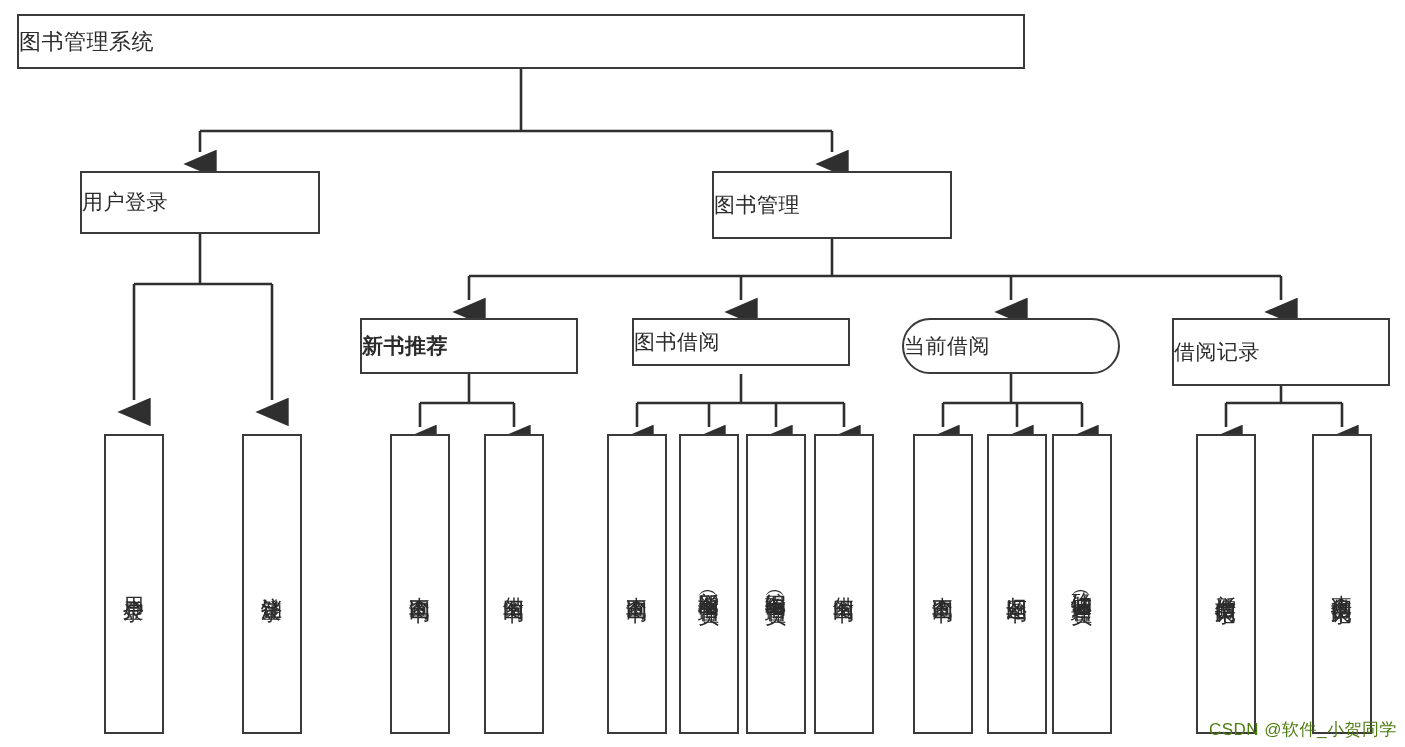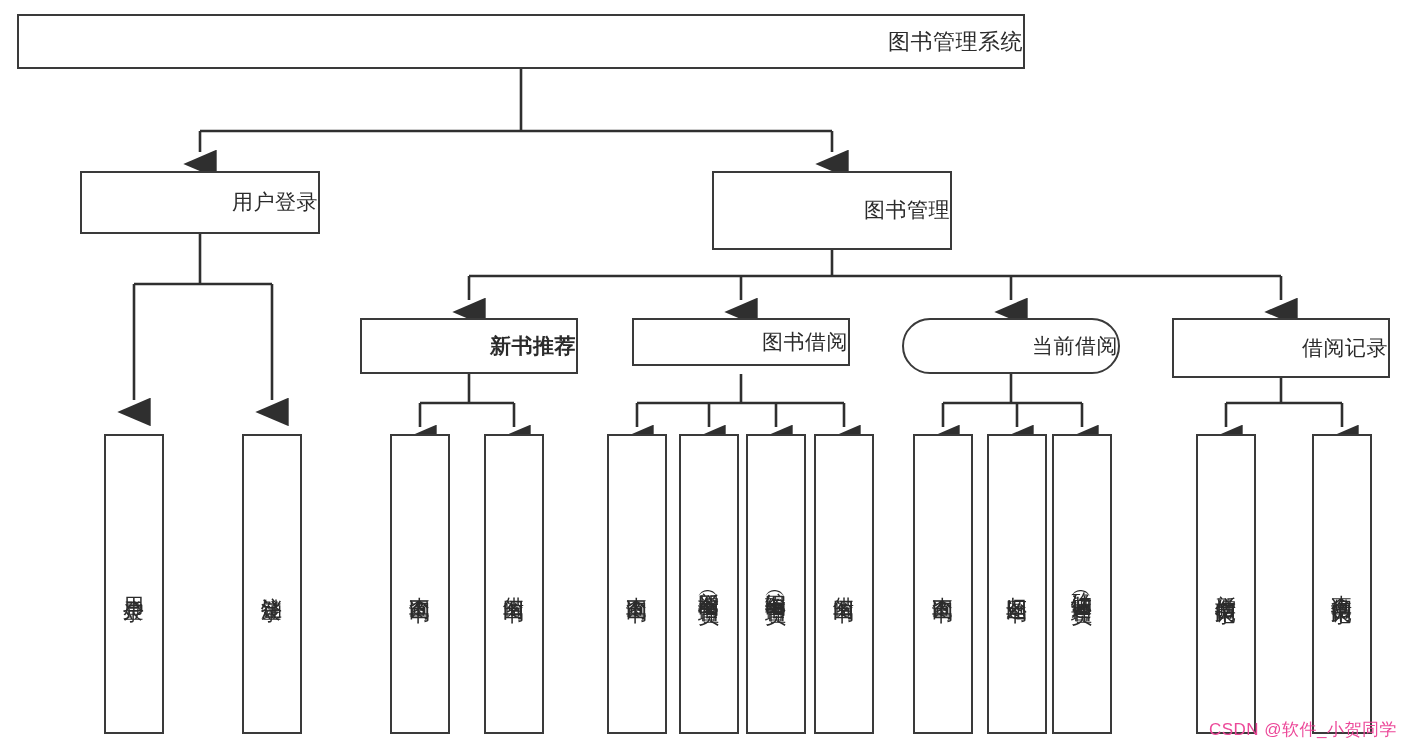--- a/index.html
+++ b/index.html
@@ -24,21 +24,21 @@
     height: 747px;
     pointer-events: none;
   }
   .node {
     position: absolute;
     box-sizing: border-box;
     border: 2px solid #3a3a3a;
     background: #ffffff;
     display: flex;
     align-items: center;
-    justify-content: flex-end;
+    justify-content: flex-start;
     color: #2b2b2b;
   }
   .node .lbl {
     display: block;
     text-align: center;
     color: #2b2b2b;
     line-height: 1.18;
   }
   .node.horiz .lbl {
     font-size: 21px;
@@ -58,21 +58,21 @@
     font-size: 21px;
     letter-spacing: 2px;
     line-height: 1;
     white-space: nowrap;
   }
   .watermark {
     position: absolute;
     right: 8px;
     bottom: 6px;
     font-size: 17px;
-    color: #ec4899;
+    color: #4d7c0f;
     letter-spacing: 0.5px;
     white-space: nowrap;
   }
 </style>
 </head>
 <body>
 
 <div id="canvas">
 
   <svg id="wires" viewBox="0 0 1405 747" xmlns="http://www.w3.org/2000/svg">
@@ -125,34 +125,34 @@
     </g>
   </svg>
 
   <div class="node horiz root" style="left:17px; top:14px; width:1008px; height:55px;">
     <span class="lbl">图书管理系统</span>
   </div>
 
   <div class="node horiz" style="left:80px; top:171px; width:240px; height:63px;">
     <span class="lbl">用户登录</span>
   </div>
-  <div class="node horiz" style="left:712px; top:171px; width:240px; height:79px;">
+  <div class="node horiz" style="left:712px; top:171px; width:240px; height:68px;">
     <span class="lbl">图书管理</span>
   </div>
 
   <div class="node horiz" style="left:360px; top:318px; width:218px; height:56px;font-weight:bold;">
     <span class="lbl">新书推荐</span>
   </div>
   <div class="node horiz" style="left:632px; top:318px; width:218px; height:48px;">
     <span class="lbl">图书借阅</span>
   </div>
   <div class="node horiz" style="left:902px; top:318px; width:218px; height:56px;border-radius:28px;">
     <span class="lbl">当前借阅</span>
   </div>
-  <div class="node horiz" style="left:1172px; top:318px; width:218px; height:60px;">
+  <div class="node horiz" style="left:1172px; top:318px; width:218px; height:68px;">
     <span class="lbl">借阅记录</span>
   </div>
 
   <div class="node vert" style="left:104px; top:434px; width:60px; height:300px;">
     <span class="lbl">用户登录</span>
   </div>
   <div class="node vert" style="left:242px; top:434px; width:60px; height:300px;">
     <span class="lbl">注销登录</span>
   </div>
 

